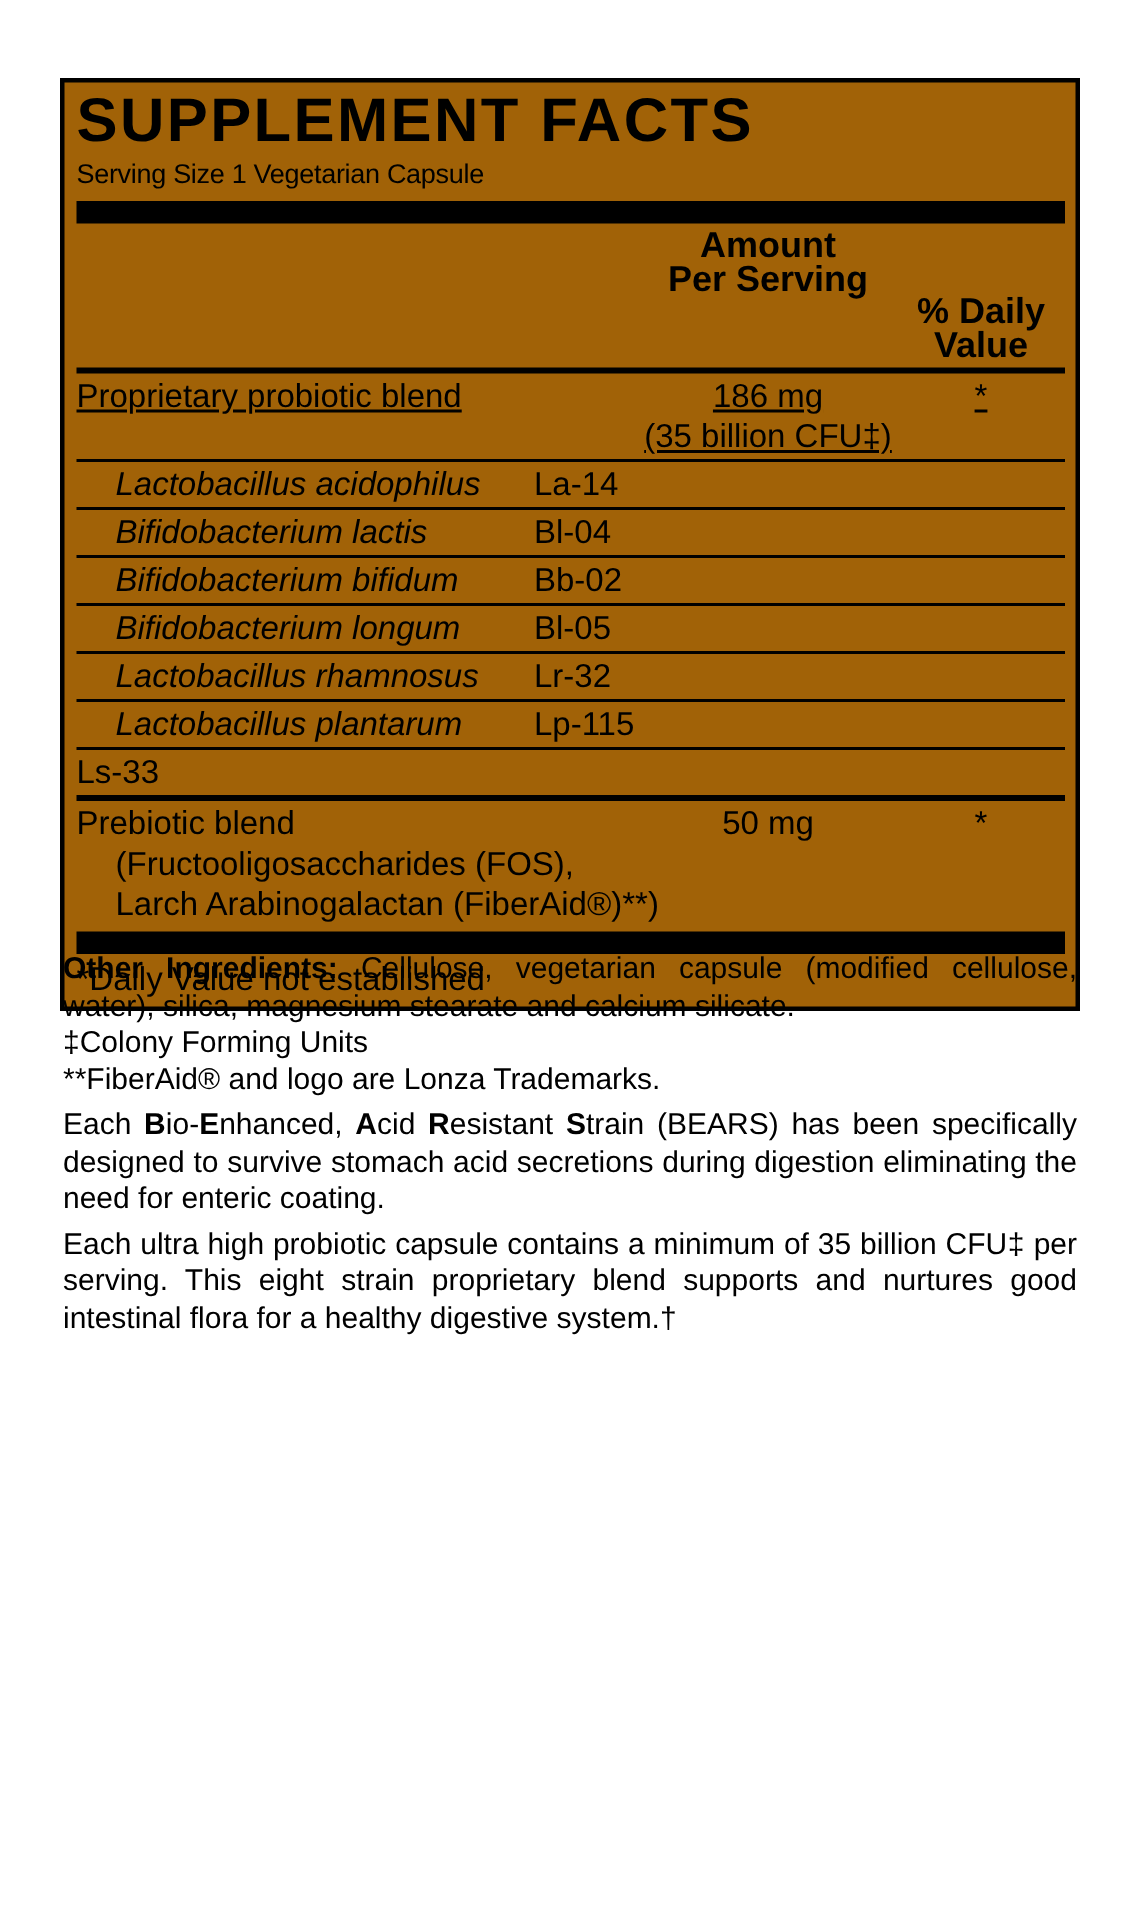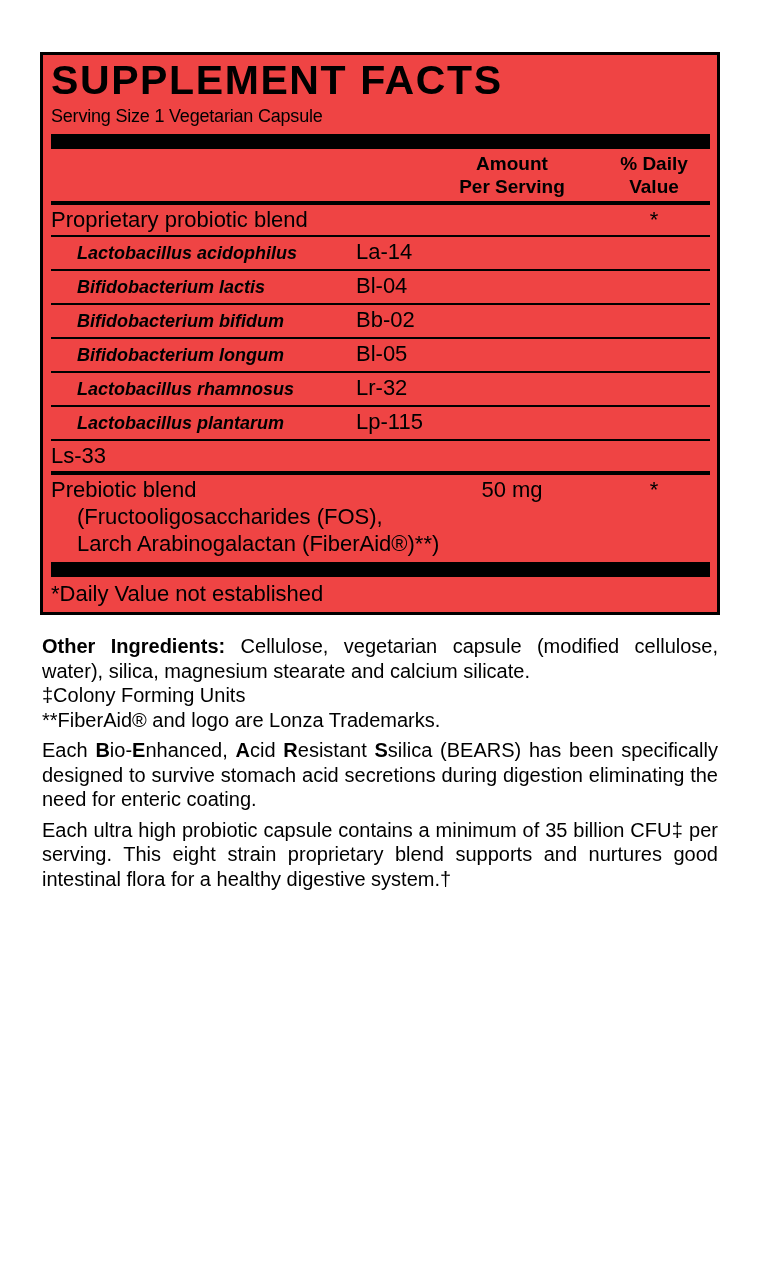--- a/index.html
+++ b/index.html
@@ -23,21 +23,21 @@
   }
 
   
   .sf-box {
     position: absolute;
     left: 40px;
     top: 52px;
     width: 680px;
     border: 3px solid #000;
     box-sizing: border-box;
-    background: #ef4444;
+    background: #a16207;
     padding: 0;
   }
   .sf-inner {
     padding: 0 7px 0 8px;
   }
 
   .sf-title {
     font-weight: bold;
     font-size: 41px;
     line-height: 44px;
@@ -77,26 +77,26 @@
 
   
   .sf-head {
     display: flex;
     justify-content: flex-end;
     padding-top: 3px;
     padding-bottom: 3px;
   }
   .sf-head .col {
     font-weight: bold;
-    font-size: 19px;
+    font-size: 24px;
     line-height: 23px;
     text-align: center;
   }
   .sf-head .col-amount { width: 172px; }
-  .sf-head .col-dv { width: 112px; }
+  .sf-head .col-dv { width: 112px; margin-top: 44px; }
 
   
   .row {
     display: flex;
     align-items: flex-start;
     position: relative;
   }
   .row .name {
     flex: 1 1 auto;
     font-size: 22px;
@@ -110,44 +110,44 @@
   }
   .row .dv {
     width: 112px;
     text-align: center;
     font-size: 22px;
     line-height: 27px;
   }
 
   .blend-row {
     padding: 1px 0 2px 0;
+    text-decoration: underline;
   }
   .blend-row .amt-wrap {
     width: 172px;
     text-align: center;
   }
   .blend-row .amt-line1 { font-size: 22px; line-height: 27px; }
   .blend-row .amt-line2 { font-size: 22px; line-height: 27px; }
   .blend-row .dv { padding-top: 0px; }
 
   
   .strain-row {
     display: flex;
     align-items: baseline;
     padding: 1px 0 2px 0;
   }
   .strain-row .sp-name {
     width: 305px;
     padding-left: 26px;
     box-sizing: border-box;
     font-style: italic;
-    font-size: 18px;
+    font-size: 22px;
     line-height: 27px;
     white-space: nowrap;
-    font-weight: bold;
   }
   .strain-row .sp-code {
     font-size: 22px;
     line-height: 27px;
   }
 
   
   .pre-row {
     padding: 1px 0 0 0;
   }
@@ -203,20 +203,24 @@
         <div class="col col-dv">
           <div>% Daily</div>
           <div>Value</div>
         </div>
       </div>
 
       <div class="rule-heavy"></div>
 
       <div class="row blend-row">
         <div class="name">Proprietary probiotic blend</div>
+        <div class="amt-wrap">
+          <div class="amt-line1">186 mg</div>
+          <div class="amt-line2">(35 billion CFU‡)</div>
+        </div>
         <div class="dv">*</div>
       </div>
 
       <div class="rule-thin"></div>
       <div class="strain-row">
         <div class="sp-name">Lactobacillus acidophilus</div>
         <div class="sp-code">La-14</div>
       </div>
 
       <div class="rule-thin"></div>
@@ -275,19 +279,19 @@
 
   <div class="notes">
 
     <p class="just"><b>Other Ingredients:</b><span> Cellulose, vegetarian capsule (modified cellulose, water), silica, magnesium stearate and calcium silicate.</span></p>
 
     <p>‡Colony Forming Units</p>
 
     <p>**FiberAid® and logo are Lonza Trademarks.</p>
 
 
-    <p class="just gap"><span>Each </span><b>B</b><span>io-</span><b>E</b><span>nhanced, </span><b>A</b><span>cid </span><b>R</b><span>esistant </span><b>S</b><span>silica (BEARS) has been specifically designed to survive stomach acid secretions during digestion eliminating the need for enteric coating.</span></p>
+    <p class="just gap"><span>Each </span><b>B</b><span>io-</span><b>E</b><span>nhanced, </span><b>A</b><span>cid </span><b>R</b><span>esistant </span><b>S</b><span>train (BEARS) has been specifically designed to survive stomach acid secretions during digestion eliminating the need for enteric coating.</span></p>
 
     <p class="just gap">Each ultra high probiotic capsule contains a minimum of 35 billion CFU‡ per serving. This eight strain proprietary blend supports and nurtures good intestinal flora for a healthy digestive system.†</p>
 
   </div>
 
 </div>
 
 </body></html>

